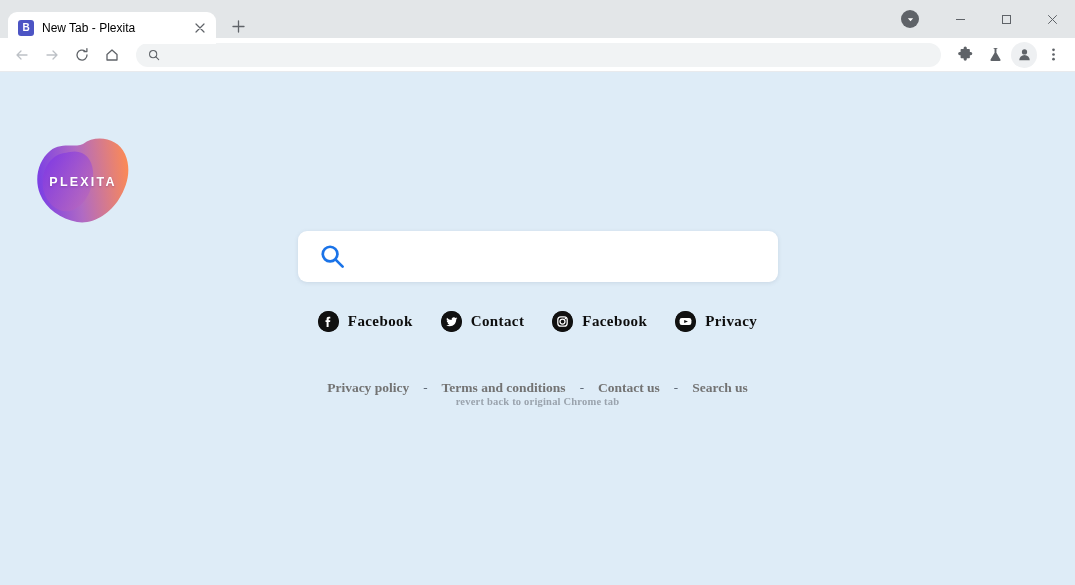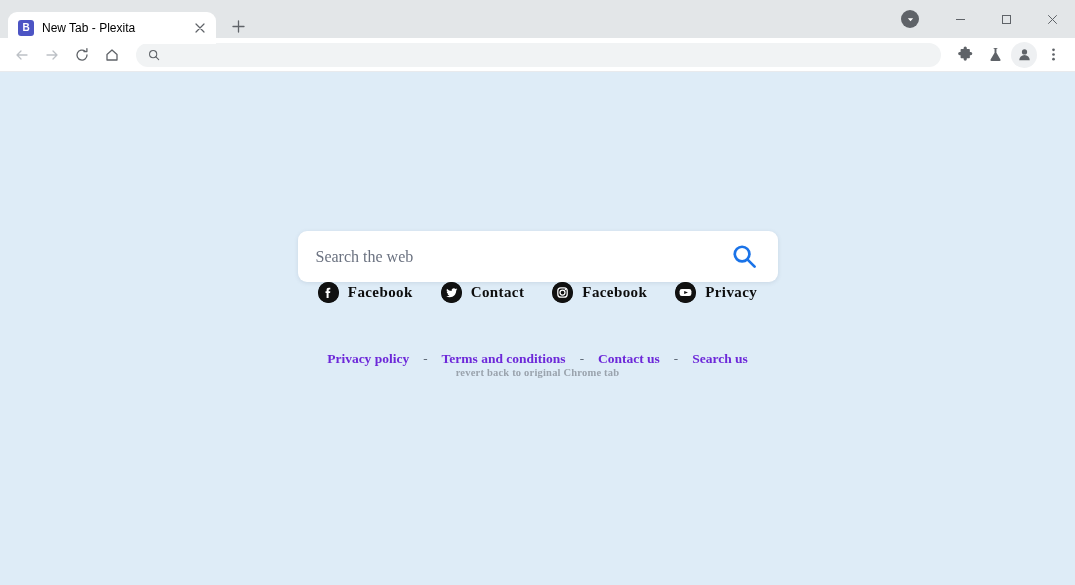--- a/index.html
+++ b/index.html
@@ -249,20 +249,21 @@
     width: 34px;
     height: 34px;
     display: flex;
     align-items: center;
     justify-content: center;
     flex: 0 0 34px;
   }
 
   
   .social-row {
+    margin-top: 29px;
     display: flex;
     align-items: center;
     gap: 28px;
   }
 
   .social-item {
     display: flex;
     align-items: center;
     gap: 9px;
     text-decoration: none;
@@ -298,21 +299,21 @@
   .footer-links {
     display: flex;
     align-items: center;
     gap: 14px;
   }
 
   .footer-link {
     font-family: "Liberation Serif", serif;
     font-size: 13.5px;
     font-weight: bold;
-    color: #6d28d9;
+    color: #737373;
     text-decoration: none;
     white-space: nowrap;
   }
 
   .footer-sep {
     font-family: "Liberation Serif", serif;
     font-size: 13px;
     color: #5a6472;
   }
 
@@ -428,25 +429,42 @@
           <circle cx="8" cy="3" r="1.45" fill="#5f6368"></circle>
           <circle cx="8" cy="8" r="1.45" fill="#5f6368"></circle>
           <circle cx="8" cy="13" r="1.45" fill="#5f6368"></circle>
         </svg>
       </div>
     </div>
   </div>
 
   <div class="page">
 
+    <div class="logo-wrap">
+      <svg width="98" height="92" viewBox="0 0 98 92">
+        <defs>
+          <linearGradient id="blobGrad" x1="0" y1="0.5" x2="1" y2="0.4">
+            <stop offset="0%" stop-color="#7b3fe4"></stop>
+            <stop offset="45%" stop-color="#b06ac4"></stop>
+            <stop offset="100%" stop-color="#fb8a56"></stop>
+          </linearGradient>
+          <linearGradient id="blobGrad2" x1="0" y1="0" x2="1" y2="1">
+            <stop offset="0%" stop-color="#7a34e8"></stop>
+            <stop offset="100%" stop-color="#c06bb8" stop-opacity="0.75"></stop>
+          </linearGradient>
+        </defs>
+        <path d="M49 8 C62 -2 84 2 91 18 C98 34 93 50 85 63 C76 78 58 89 43 86 C27 83 12 73 6 58 C0 43 4 25 16 15 C27 6 40 12 49 8 Z" fill="url(#blobGrad)"></path>
+        <path d="M36 16 C49 13 58 22 59 35 C60 49 54 66 41 73 C28 80 14 70 10 56 C6 41 12 26 22 20 C27 17 31 17 36 16 Z" fill="url(#blobGrad2)" opacity="0.85"></path>
+      </svg>
+      <div class="logo-text">PLEXITA</div>
+    </div>
 
     <div class="center-col">
 
       <div class="searchbox">
-        <input class="search-input" type="text" placeholder="Search the web" style="">
         <div class="search-go">
           <svg width="27" height="27" viewBox="0 0 28 28">
             <circle cx="11.5" cy="11.5" r="7.6" stroke="#1a73e8" stroke-width="2.8" fill="none"></circle>
             <path d="M17.2 17.2 L24.5 24.5" stroke="#1a73e8" stroke-width="2.8" stroke-linecap="round"></path>
           </svg>
         </div>
       </div>
 
       <div class="social-row">
 

